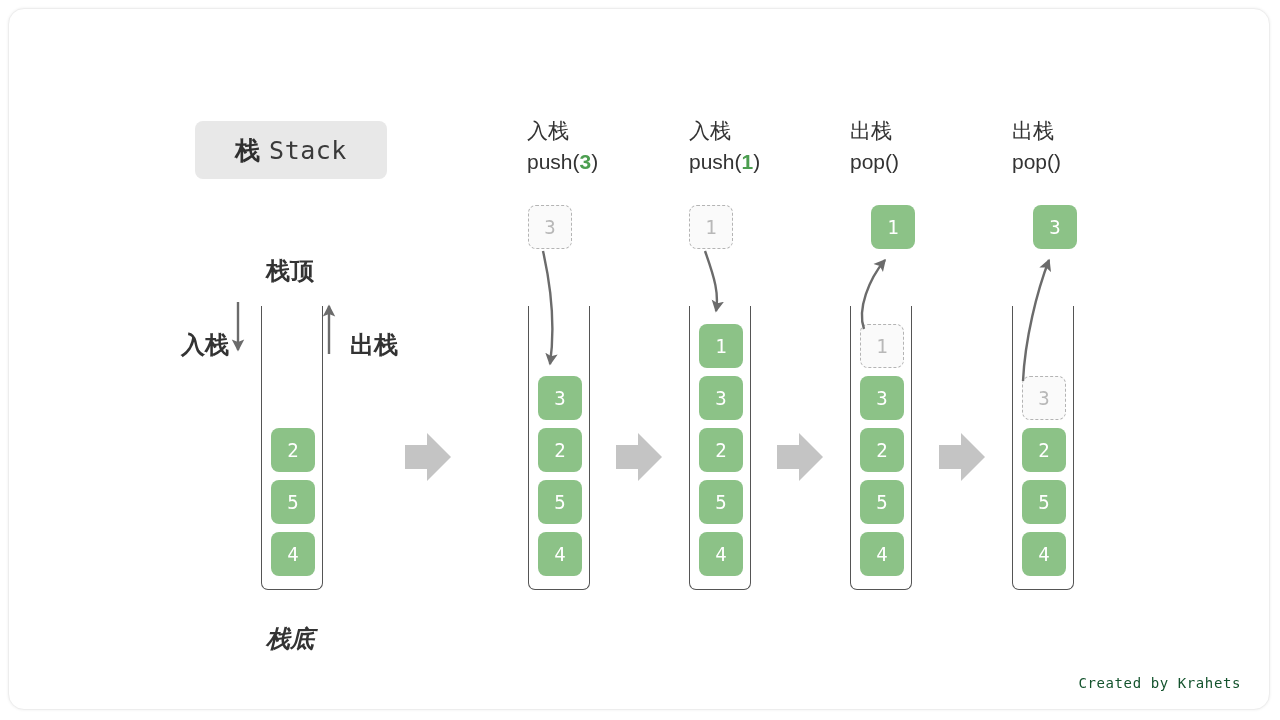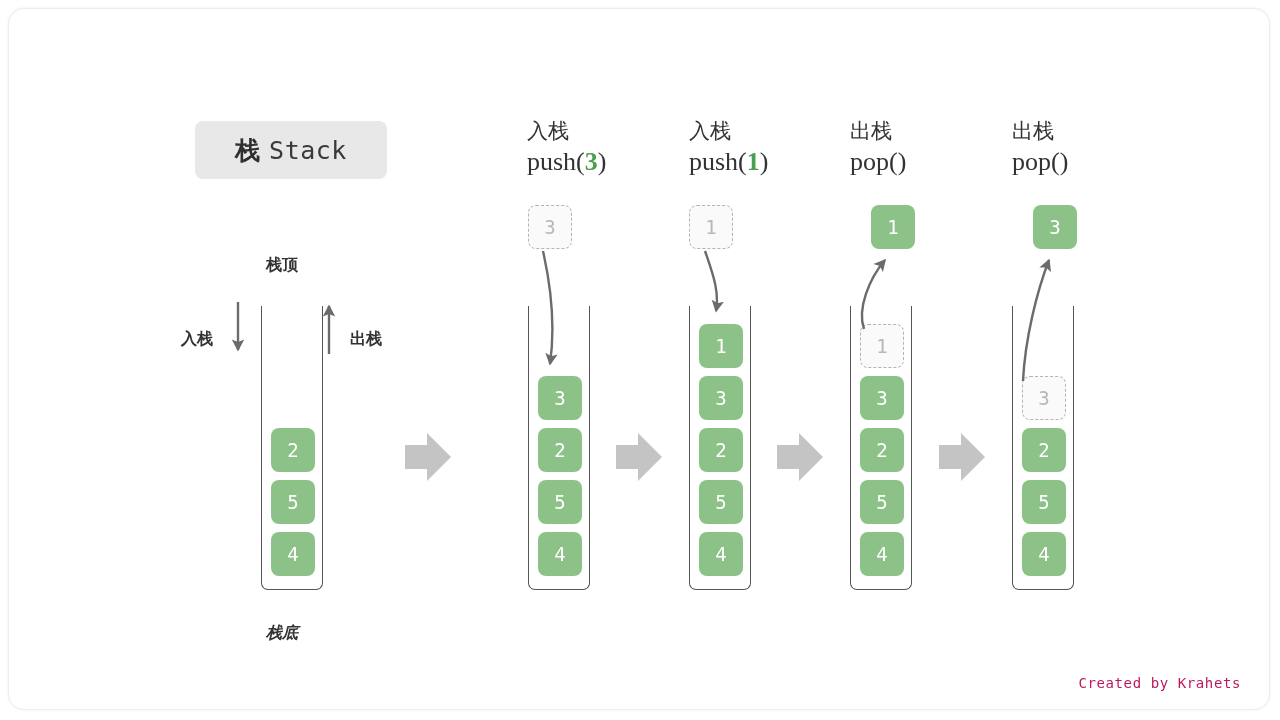--- a/index.html
+++ b/index.html
@@ -35,32 +35,32 @@
     font-size: 25px; font-weight: bold; color: #2f2f2f;
     font-family: "Liberation Sans","DejaVu Sans",sans-serif;
   }
   #title-badge .en {
     font-size: 25px; color: #3a3a3a; letter-spacing: 0.5px;
     font-family: "DejaVu Sans Mono","Liberation Mono",monospace;
   }
 
   
   .cn-bold {
-    font-size: 16px; font-weight: bold; color: #333333;
+    font-size: 24px; font-weight: bold; color: #333333;
     font-family: "Liberation Sans","DejaVu Sans",sans-serif;
     white-space: nowrap;
   }
   .hdr-cn {
     font-size: 21px; color: #333333; font-weight: normal;
     font-family: "Liberation Sans","DejaVu Sans",sans-serif;
     white-space: nowrap; line-height: 30px;
   }
   .hdr-code {
-    font-size: 26px; color: #333333;
-    font-family: Liberation Serif, serif;
+    font-size: 21px; color: #333333;
+    font-family: Liberation Sans, sans-serif;
     white-space: nowrap; line-height: 32px;
   }
   .hdr-code .num { color: #4c9e50; font-weight: bold; }
   .col-header { position: absolute; }
 
   .stack-box {
     position: absolute;
     width: 62px;
     border-left: 1.6px solid #555;
     border-right: 1.6px solid #555;
@@ -100,21 +100,21 @@
 
   svg.overlay {
     position: absolute; left: 0; top: 0;
     width: 1262px; height: 702px;
     pointer-events: none;
   }
 
   #credit {
     position: absolute;
     right: 28px; bottom: 18px;
-    font-size: 14px; color: #be185d;
+    font-size: 14px; color: #14532d;
     font-family: "DejaVu Sans Mono","Liberation Mono",monospace;
     letter-spacing: 0.6px;
   }
 </style>
 </head>
 <body>
 
 <div id="card">
 
   <div id="title-badge">

